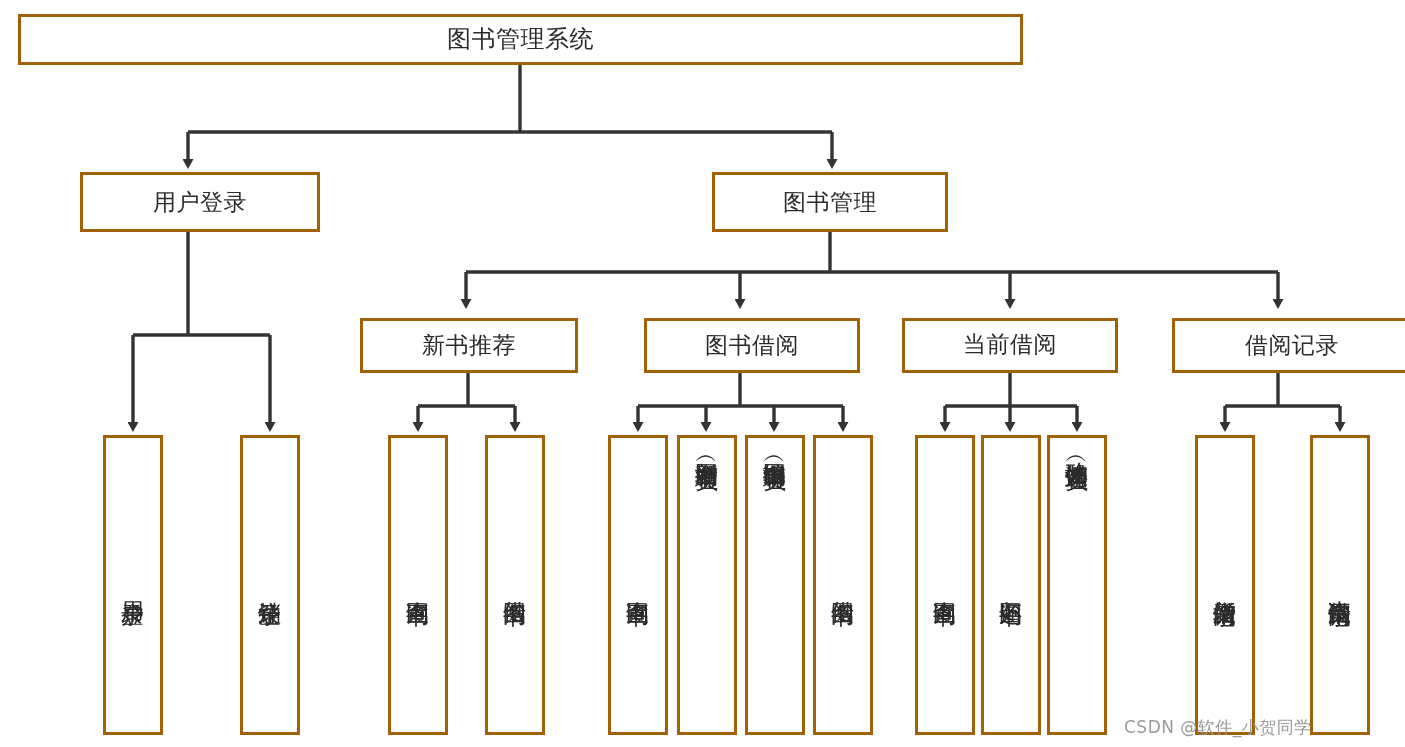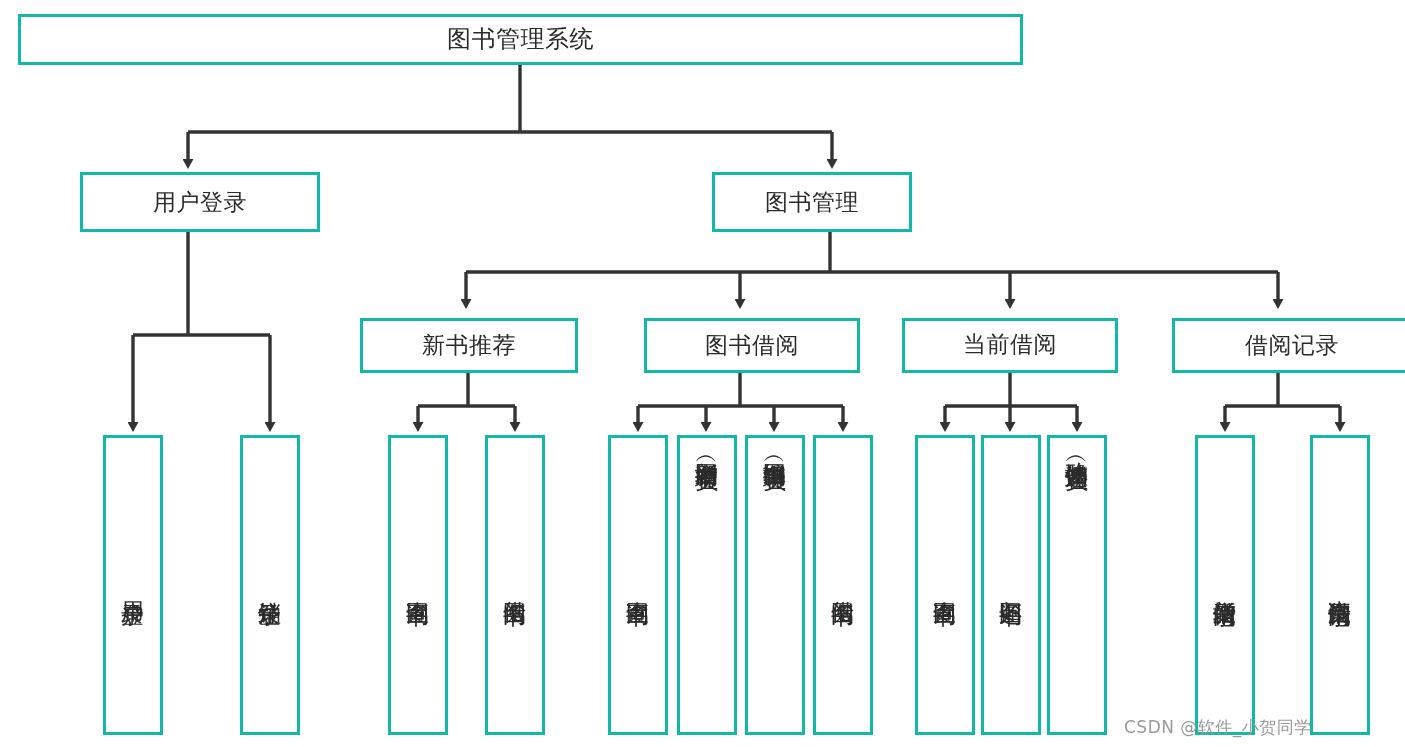--- a/index.html
+++ b/index.html
@@ -22,21 +22,21 @@
     position: absolute;
     left: 0;
     top: 0;
     width: 1405px;
     height: 747px;
     pointer-events: none;
   }
   .node {
     position: absolute;
     box-sizing: border-box;
-    border: 3px solid #14b8a6;
+    border: 3px solid #a16207;
     background: #ffffff;
     display: flex;
     align-items: center;
     justify-content: center;
     color: #2b2b2b;
   }
   .node.horiz .label {
     font-size: 23px;
     line-height: 1.15;
     letter-spacing: 0.5px;
@@ -124,21 +124,21 @@
     </g>
   </svg>
 
   <div class="node horiz" id="root-node" style="left:18px; top:14px; width:1005px; height:51px;">
     <span class="label">图书管理系统</span>
   </div>
 
   <div class="node horiz" style="left:80px; top:172px; width:240px; height:60px;">
     <span class="label">用户登录</span>
   </div>
-  <div class="node horiz" style="left:712px; top:172px; width:200px; height:60px;">
+  <div class="node horiz" style="left:712px; top:172px; width:236px; height:60px;">
     <span class="label">图书管理</span>
   </div>
 
   <div class="node horiz" style="left:360px; top:318px; width:218px; height:55px;">
     <span class="label">新书推荐</span>
   </div>
   <div class="node horiz" style="left:632px; top:318px; width:216px; height:55px;margin-left:12px;">
     <span class="label">图书借阅</span>
   </div>
   <div class="node horiz" style="left:902px; top:318px; width:216px; height:55px;font-family:Liberation Serif, serif;">

